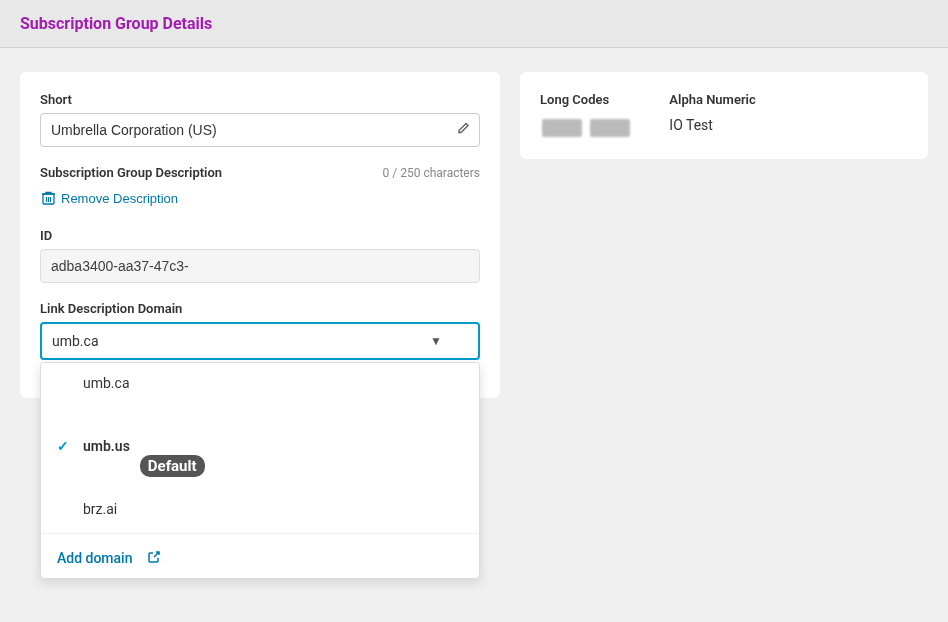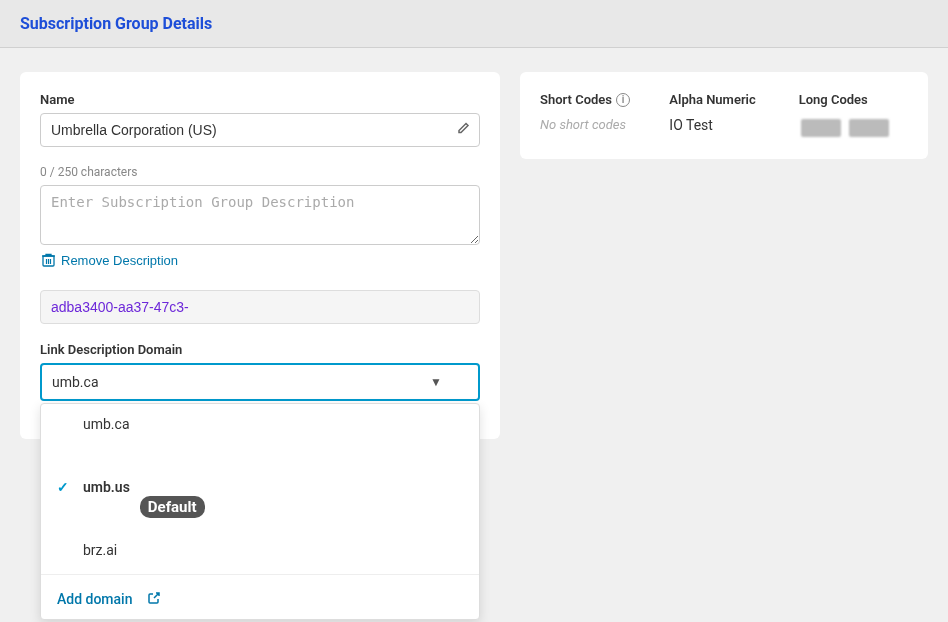--- a/index.html
+++ b/index.html
@@ -14,21 +14,21 @@
 
     .page-header {
       background: #e8e8e8;
       padding: 14px 20px;
       border-bottom: 1px solid #d0d0d0;
     }
 
     .page-header h1 {
       font-size: 16px;
       font-weight: 700;
-      color: #1d4ed8;
+      color: #a21caf;
     }
 
     .main-content {
       display: flex;
       gap: 20px;
       padding: 24px 20px;
       align-items: flex-start;
     }
 
     .left-panel {
@@ -126,21 +126,21 @@
       width: 16px;
       height: 16px;
     }
 
     .id-input {
       width: 100%;
       padding: 8px 10px;
       border: 1px solid #ddd;
       border-radius: 4px;
       font-size: 14px;
-      color: #6d28d9;
+      color: #404040;
       background: #f5f5f5;
       outline: none;
     }
 
     .select-wrapper {
       position: relative;
     }
 
     .select-display {
       width: 100%;
@@ -286,49 +286,50 @@
 
 <div class="page-header">
   <h1>Subscription Group Details</h1>
 </div>
 
 <div class="main-content">
 
   <div class="left-panel">
 
     <div class="field-group">
-      <div class="field-label">Name</div>
+      <div class="field-label">Short</div>
       <div class="text-input-with-icon">
         <input class="text-input" type="text" value="Umbrella Corporation (US)" style="">
         <span class="input-icon">
           <svg width="14" height="14" viewBox="0 0 14 14" fill="none" stroke="#666" stroke-width="1.5">
             <path d="M10 2l2 2-7 7H3v-2l7-7z"></path>
           </svg>
         </span>
       </div>
     </div>
 
     <div class="field-group">
       <div class="field-label">
+        <span>Subscription Group Description</span>
         <span class="char-count">0 / 250 characters</span>
       </div>
-      <textarea class="text-input" placeholder="Enter Subscription Group Description" style=""></textarea>
       <button class="remove-description">
         <span class="trash-icon">
           <svg width="13" height="14" viewBox="0 0 13 14" fill="none">
             <rect x="1" y="3" width="11" height="10" rx="1" stroke="#0077aa" stroke-width="1.3" fill="none"></rect>
             <path d="M4.5 6v5M6.5 6v5M8.5 6v5" stroke="#0077aa" stroke-width="1.2"></path>
             <path d="M0 3h13M4 3V1.5h5V3" stroke="#0077aa" stroke-width="1.3" fill="none"></path>
           </svg>
         </span>
         <span>Remove Description</span>
       </button>
     </div>
 
     <div class="field-group">
+      <div class="field-label">ID</div>
       <input type="text" class="id-input" readonly="" value="adba3400-aa37-47c3-" style="">
     </div>
 
     <div class="field-group">
       <div class="field-label">Link Description Domain</div>
       <div class="select-wrapper">
         <div class="select-display">
           <span>umb.ca</span>
           <span class="chevron-down">▼</span>
         </div>
@@ -365,37 +366,30 @@
 
         </div>
       </div>
     </div>
 
   </div>
 
   <div class="right-panel">
     <div class="codes-grid">
 
-      <div class="codes-col">
-        <div class="codes-col-header">
-          <span>Short Codes</span>
-          <span class="info-icon">i</span>
-        </div>
-        <div class="no-codes-text">No short codes</div>
-      </div>
-
-      <div class="codes-col">
-        <div class="codes-col-header">Alpha Numeric</div>
-        <div class="alpha-text">IO Test</div>
-      </div>
 
       <div class="codes-col">
         <div class="codes-col-header">Long Codes</div>
         <div class="long-codes-display">
           <span class="blurred-block"></span>
           <span class="blurred-block"></span>
         </div>
       </div>
 
+      <div class="codes-col">
+        <div class="codes-col-header">Alpha Numeric</div>
+        <div class="alpha-text">IO Test</div>
+      </div>
+
     </div>
   </div>
 
 </div>
 
 </body></html>

